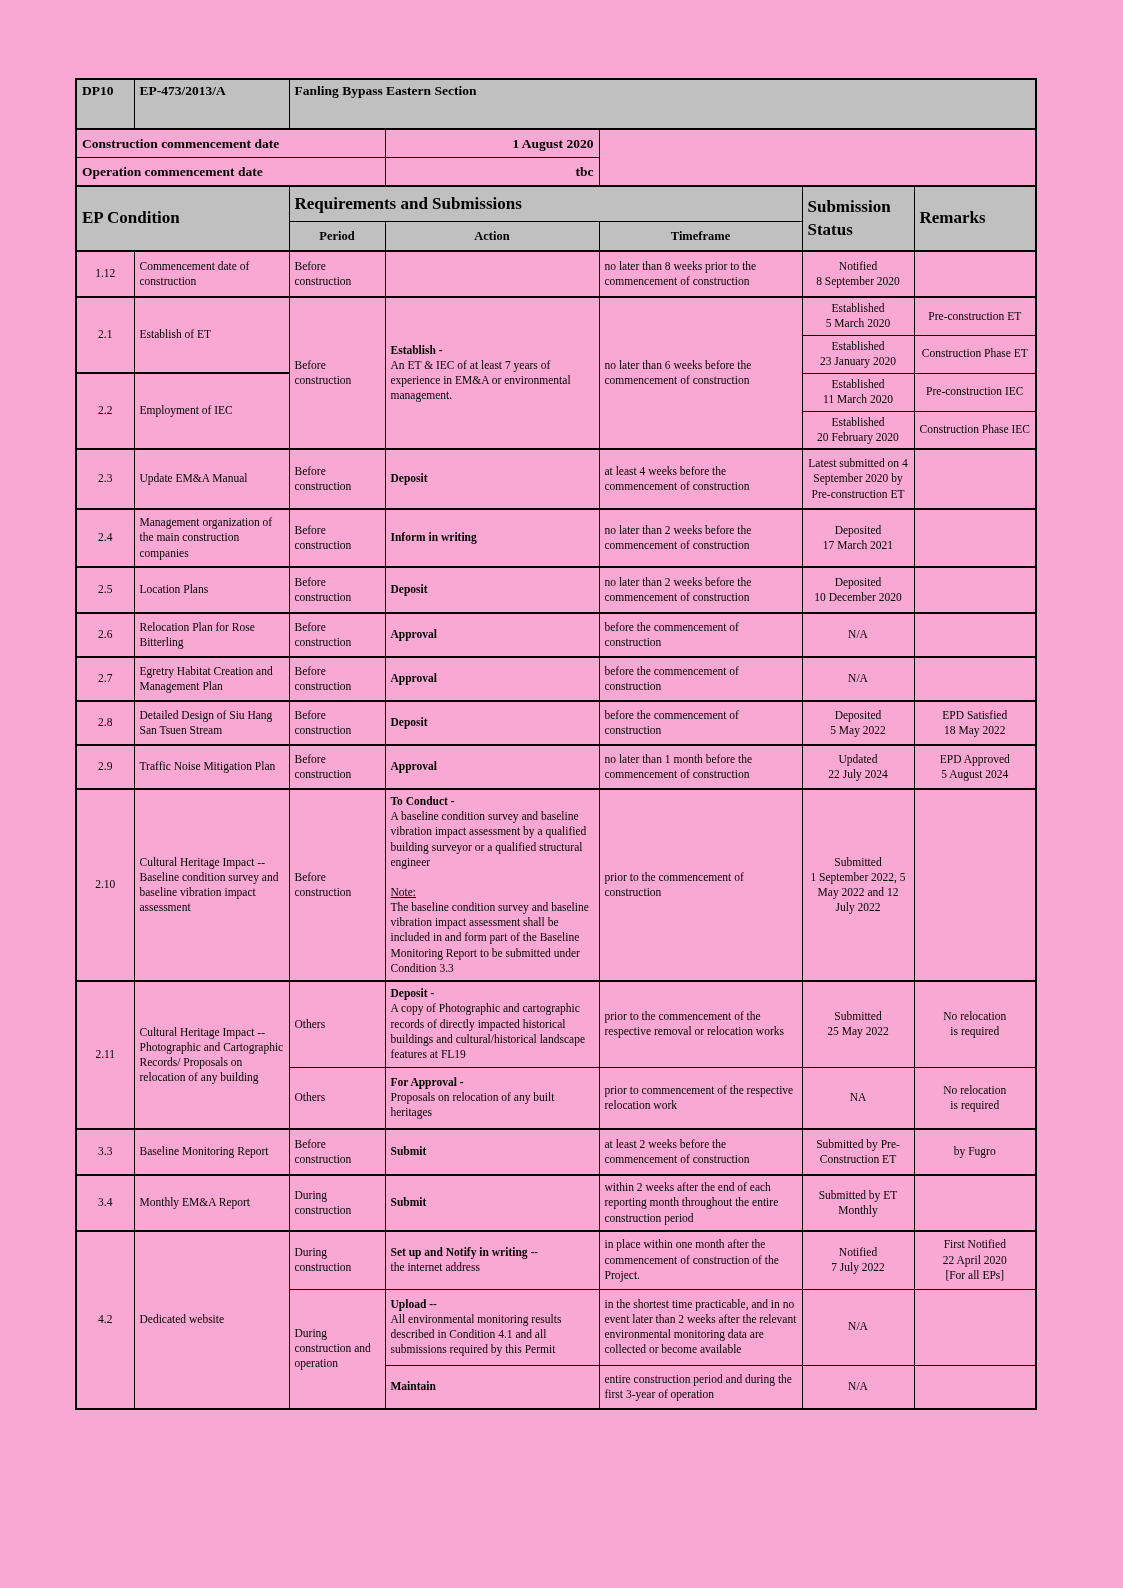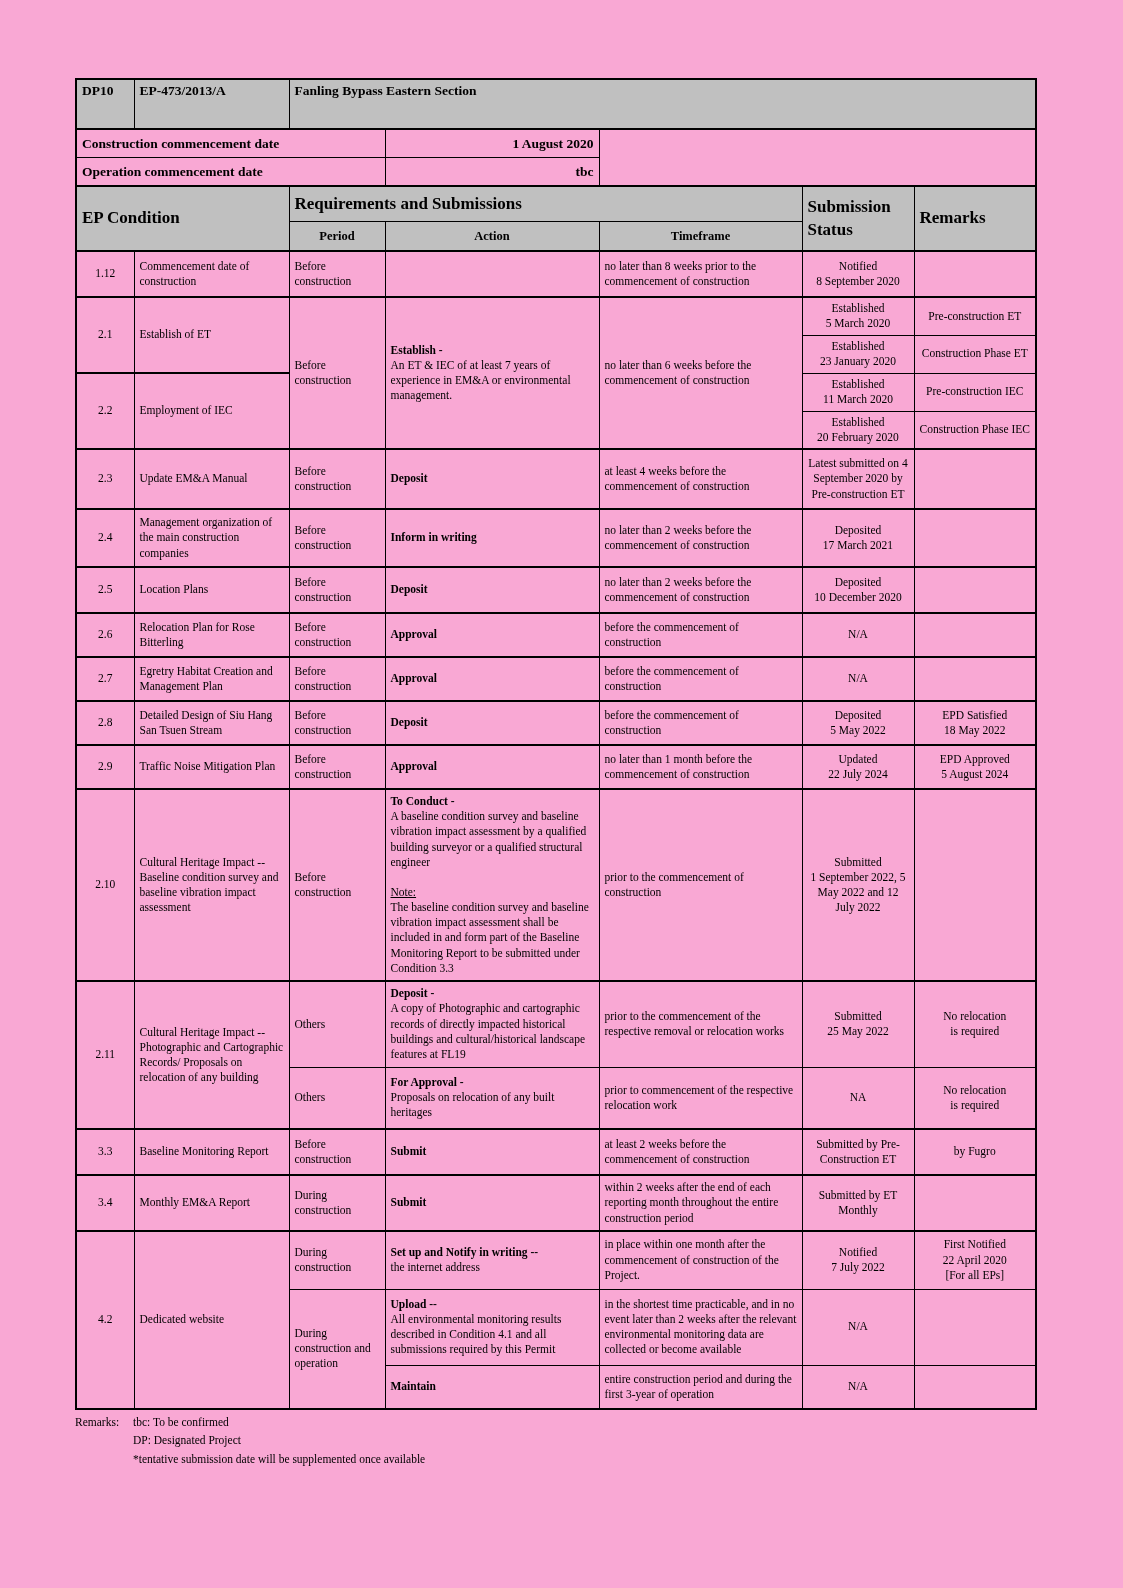--- a/index.html
+++ b/index.html
@@ -300,22 +300,14 @@
         <td>
           <div class="action-lead">Maintain</div>
         </td>
         <td>entire construction period and during the first 3-year of operation</td>
         <td class="ctr pre">N/A</td>
         <td class="ctr"></td>
       </tr>
     </tbody>
       </table>
 
-    <div class="footer">
-      <div class="flabel">Remarks:</div>
-      <div class="flines">
-        <div>tbc: To be confirmed</div>
-        <div>DP: Designated Project</div>
-        <div>*tentative submission date will be supplemented once available</div>
-      </div>
-    </div>
   </div>
 </div>
 
 </body></html>

